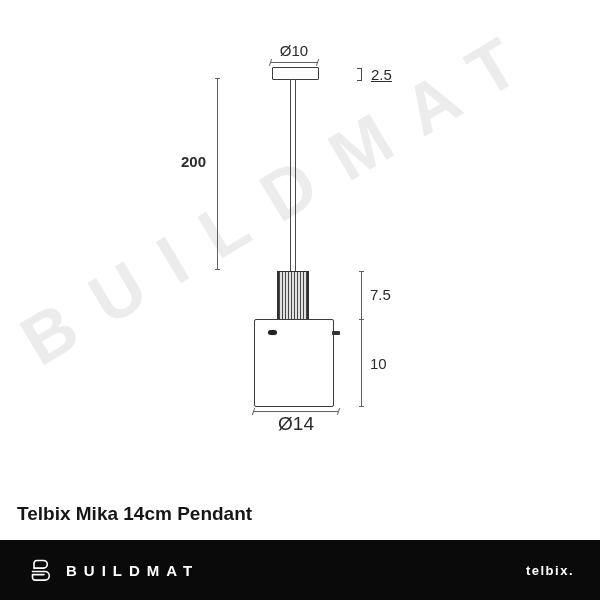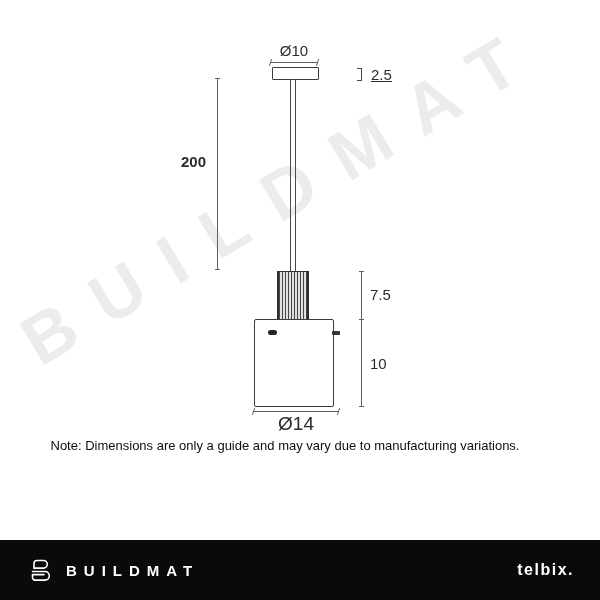--- a/index.html
+++ b/index.html
@@ -42,21 +42,21 @@
   .note{position:absolute;top:438px;left:0;width:570px;text-align:center;font-size:13px;color:#0e0e0e;z-index:1;}
   .title{position:absolute;top:503px;left:17px;font-size:19px;font-weight:700;color:#161616;z-index:1;}
   
   .footer{
     position:absolute;left:0;top:540px;width:600px;height:60px;background:#0a0a0a;z-index:2;
     display:flex;align-items:center;justify-content:space-between;
     padding:0 26px 0 30px;box-sizing:border-box;
   }
   .brand-left{display:flex;align-items:center;gap:10px;}
   .brand-word{color:#fff;font-size:15px;font-weight:700;letter-spacing:7px;}
-  .supplier{color:#fff;font-size:16px;font-weight:600;letter-spacing:1.5px;}
+  .supplier{color:#fff;font-size:13px;font-weight:600;letter-spacing:1.5px;}
 </style>
 </head>
 <body>
 
 <div class="stage">
 
   <div class="watermark">BUILDMAT</div>
 
   <div class="diagram">
 
@@ -93,22 +93,22 @@
     <div class="dim-label" style="left:370px;top:287px;">7.5</div>
     <div class="dim-label" style="left:370px;top:356px;">10</div>
 
     <div class="hline" style="left:254px;top:411px;width:84px;">
       <span class="tick-v" style="left:-1px;"></span>
       <span class="tick-v" style="right:-1px;"></span>
     </div>
     <div class="dim-label center" style="left:266px;top:416px;width:60px;font-size:19px;">Ø14</div>
   </div>
 
-  <div class="note">Note: Dimensions are only a guide and may vary due to manufacturing variations.</div>
 
+  <div class="title">Telbix Mika 14cm Pendant</div>
 
   <div class="footer">
     <div class="brand-left">
       <span style="display:inline-flex;">
         <svg width="26" height="23" viewBox="0 0 26 23" fill="none" stroke="#ffffff" stroke-width="1.6" stroke-linecap="round" stroke-linejoin="round">
           <path d="M4 9.5 V4.5 a3 3 0 0 1 3-3 H13.5 a3.8 3.8 0 0 1 0 7.6 H4"></path>
           <path d="M2.5 12.5 H15 a4.3 4.3 0 0 1 0 8.6 H5 a2.5 2.5 0 0 1 -2.5-2.5 v-3 H14"></path>
         </svg>
       </span>
       <span class="brand-word">BUILDMAT</span>

